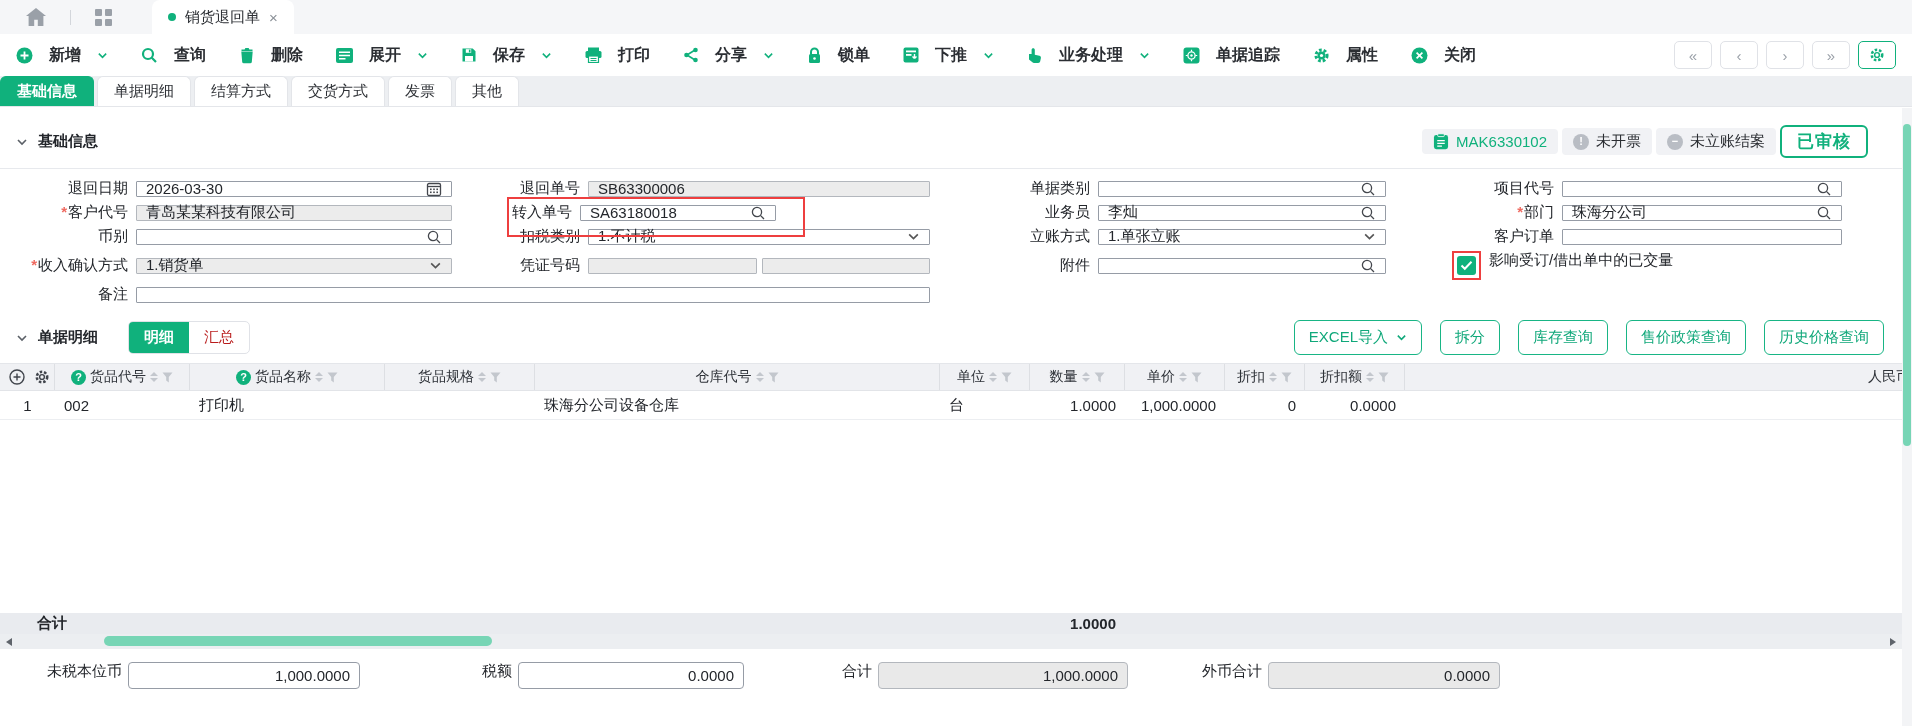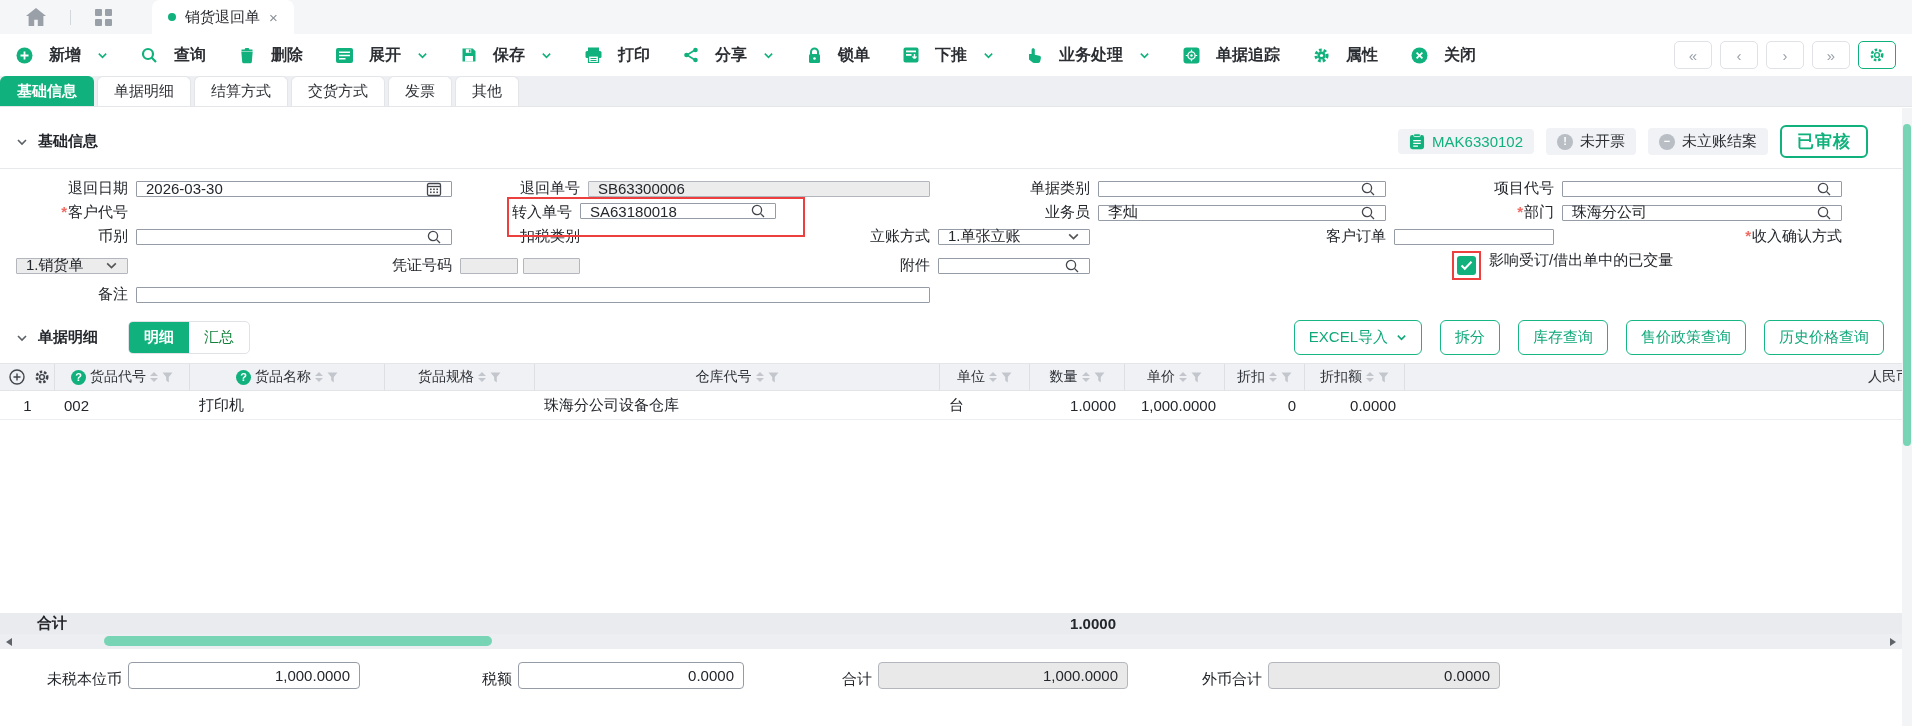--- a/index.html
+++ b/index.html
@@ -23,50 +23,50 @@
   .navbtn.settings{border-color:#10b17c}
 
   
   .tabstrip{height:31px;background:#edeff2;display:flex;align-items:stretch;border-bottom:1px solid #e4e6ea}
   .ptab{display:flex;align-items:center;padding:0 16px;background:#fff;border:1px solid #e3e5e9;border-bottom:none;border-radius:6px 6px 0 0;margin-right:3px;font-size:15px;color:#2f3237;cursor:pointer}
   .ptab.active{background:#10b17c;border-color:#10b17c;color:#fff;font-weight:700}
 
   
   .secrow{display:flex;align-items:center;padding:18px 16px 10px}
   .sectitle{font-size:15px;font-weight:700;margin-left:10px}
-  .badges{margin-left:auto;display:flex;align-items:center;gap:12px;margin-right:28px}
+  .badges{margin-left:auto;display:flex;align-items:center;gap:4px;margin-right:28px}
   .pill{display:flex;align-items:center;gap:7px;background:#f1f2f5;border-radius:4px;padding:4px 11px;font-size:15px;color:#2b2e33}
   .pill .teal{color:#10b17c}
   .gcirc{width:16px;height:16px;border-radius:50%;background:#b9bdc4;color:#fff;font-size:11px;font-weight:700;display:flex;align-items:center;justify-content:center;line-height:1}
   .stamp{border:2px solid #10b17c;color:#10b17c;font-size:17px;font-weight:700;border-radius:6px;padding:3px 15px;letter-spacing:1px;background:#fff}
   .hr{height:1px;background:#e7e9ed}
 
   
   .form{display:grid;grid-template-columns:112px 316px 120px 342px 152px 288px 160px 280px;column-gap:8px;row-gap:5px;align-items:center;padding:10px 0 8px 16px}
   .flabel{text-align:right;font-size:15px;white-space:nowrap;color:#23262b}
   .req::before{content:"*";color:#ef6a60;font-weight:700;margin-right:1px}
   .field{height:16px;border:1px solid #969ca6;border-radius:1px;background:#fff;display:flex;align-items:center;padding:0 9px;font-size:15px;position:relative;cursor:text}
   .field .val{flex:1;white-space:nowrap;overflow:hidden}
   .field.ro{background:#ececec;border-color:#b3b7bd}
   .ficon{margin-left:6px;display:flex;flex:0 0 auto;cursor:pointer}
-  .pair{grid-column:3 / span 2;display:flex;gap:8px;position:relative}
+  .pair{grid-column:3 / span 2;display:flex;align-items:center;gap:8px;position:relative}
   .pair .flabel{width:112px;flex:0 0 112px}
   .pair .field{width:196px}
   .redbox{position:absolute;left:47px;top:-6px;width:298px;height:40px;border:2px solid #ee3f3f;pointer-events:none;z-index:3}
   .voucher{display:flex;gap:5px}
   .voucher .field{flex:1}
   .remarkcell{grid-column:2 / span 3}
   .chkcell{grid-column:7 / span 2;display:flex;align-items:flex-start;padding-left:58px;font-size:15px}
   .chkwrap{border:2px solid #ee3f3f;padding:3px;display:flex;margin-right:8px}
   .checkbox{width:19px;height:19px;border-radius:3px;background:#10b17c;display:flex;align-items:center;justify-content:center;cursor:pointer}
 
   
   .detailrow{display:flex;align-items:center;padding:8px 16px}
   .toggle{display:flex;margin-left:30px;border:1px solid #e0e2e7;border-radius:5px;overflow:hidden;background:#fff}
-  .tog{padding:6px 15px;font-size:15px;color:#15803d;cursor:pointer}
+  .tog{padding:6px 15px;font-size:15px;color:#b91c1c;cursor:pointer}
   .tog.active{background:#10b17c;color:#fff;font-weight:700}
   .dbtns{margin-left:auto;display:flex;gap:18px;margin-right:12px}
   .obtn{border:1px solid #18b585;color:#10a87a;border-radius:6px;padding:7px 14px;font-size:15px;background:#fff;display:flex;gap:8px;align-items:center;cursor:pointer;white-space:nowrap}
 
   
   .ghead{display:flex;height:28px;background:#f0f1f4;border-top:1px solid #e4e6ea;border-bottom:1px solid #e2e4e8}
   .gh{display:flex;align-items:center;justify-content:center;gap:4px;font-size:14px;color:#2e3238;border-right:1px solid #dddfe3;overflow:hidden;white-space:nowrap}
   .gh.first{justify-content:flex-start;padding-left:9px;gap:9px}
   .gh.lastcol{justify-content:flex-end;border-right:none;padding-right:2px}
   .w0{flex:0 0 55px}.w1{flex:0 0 135px}.w2{flex:0 0 195px}.w3{flex:0 0 150px}.w4{flex:0 0 405px}
@@ -83,21 +83,21 @@
   .gspace{height:193px;background:#fff}
   .trow{display:flex;height:21px;background:#e9ebef;align-items:center;font-size:15px;font-weight:700}
   .trow .tlabel{flex:0 0 190px;padding-left:37px}
   .hscroll{height:15px;background:#eceef1;position:relative}
   .hthumb{position:absolute;left:104px;top:2px;width:388px;height:10px;border-radius:6px;background:#77d5b5;cursor:pointer}
   .har{position:absolute;top:4px;width:0;height:0;border-top:4px solid transparent;border-bottom:4px solid transparent}
   .har.l{left:6px;border-right:6px solid #5f646b}
   .har.r{right:16px;border-left:6px solid #5f646b}
 
   
-  .footer{display:flex;align-items:flex-end;margin-top:13px;padding-left:16px;gap:6px}
+  .footer{display:flex;align-items:flex-start;margin-top:13px;padding-left:16px;gap:6px}
   .flab{text-align:right;font-size:15px;white-space:nowrap}
   .ffield{height:27px;border:1px solid #969ca6;border-radius:4px;display:flex;align-items:center;justify-content:flex-end;padding:0 9px;font-size:15px;background:#fff}
   .ffield.ro{background:#e9e9e9;border-color:#b3b7bd}
   .fl1{width:106px}.ff1{width:232px}.fl2{width:146px}.ff2{width:226px}
   .fl3{width:122px}.ff3{width:250px}.fl4{width:128px}.ff4{width:232px}
 
   
   .vscroll{position:absolute;top:108px;right:0;width:10px;bottom:0;background:#f3f4f6}
   .vthumb{position:absolute;top:16px;left:1px;width:8px;height:322px;border-radius:4px;background:#77d5b5;cursor:pointer}
 </style>
@@ -407,20 +407,23 @@
     <span class="val"></span>
     <span class="ficon">
         <svg width="16" height="16" viewBox="0 0 16 16">
           <circle cx="7" cy="7" r="4.6" fill="none" stroke="#44474d" stroke-width="1.3"></circle>
           <line x1="10.4" y1="10.4" x2="14" y2="14" stroke="#44474d" stroke-width="1.3"></line>
         </svg>
       </span>
   </div>
 
   <span class="flabel req">客户代号</span>
+  <div class="field ro">
+    <span class="val">青岛某某科技有限公司</span>
+  </div>
   <div class="pair">
     <div class="redbox"></div>
     <span class="flabel">转入单号</span>
     <div class="field">
       <span class="val">SA63180018</span>
       <span class="ficon">
           <svg width="16" height="16" viewBox="0 0 16 16">
             <circle cx="7" cy="7" r="4.6" fill="none" stroke="#44474d" stroke-width="1.3"></circle>
             <line x1="10.4" y1="10.4" x2="14" y2="14" stroke="#44474d" stroke-width="1.3"></line>
           </svg>
@@ -452,20 +455,28 @@
   <div class="field">
     <span class="val"></span>
     <span class="ficon">
         <svg width="16" height="16" viewBox="0 0 16 16">
           <circle cx="7" cy="7" r="4.6" fill="none" stroke="#44474d" stroke-width="1.3"></circle>
           <line x1="10.4" y1="10.4" x2="14" y2="14" stroke="#44474d" stroke-width="1.3"></line>
         </svg>
       </span>
   </div>
   <span class="flabel">扣税类别</span>
+  <div class="field">
+    <span class="val">1.不计税</span>
+    <span class="ficon">
+        <svg width="13" height="13" viewBox="0 0 12 12">
+          <path d="M2 4l4 4 4-4" fill="none" stroke="#555" stroke-width="1.5"></path>
+        </svg>
+      </span>
+  </div>
   <span class="flabel">立账方式</span>
   <div class="field">
     <span class="val">1.单张立账</span>
     <span class="ficon">
         <svg width="13" height="13" viewBox="0 0 12 12">
           <path d="M2 4l4 4 4-4" fill="none" stroke="#555" stroke-width="1.5"></path>
         </svg>
       </span>
   </div>
   <span class="flabel">客户订单</span>

